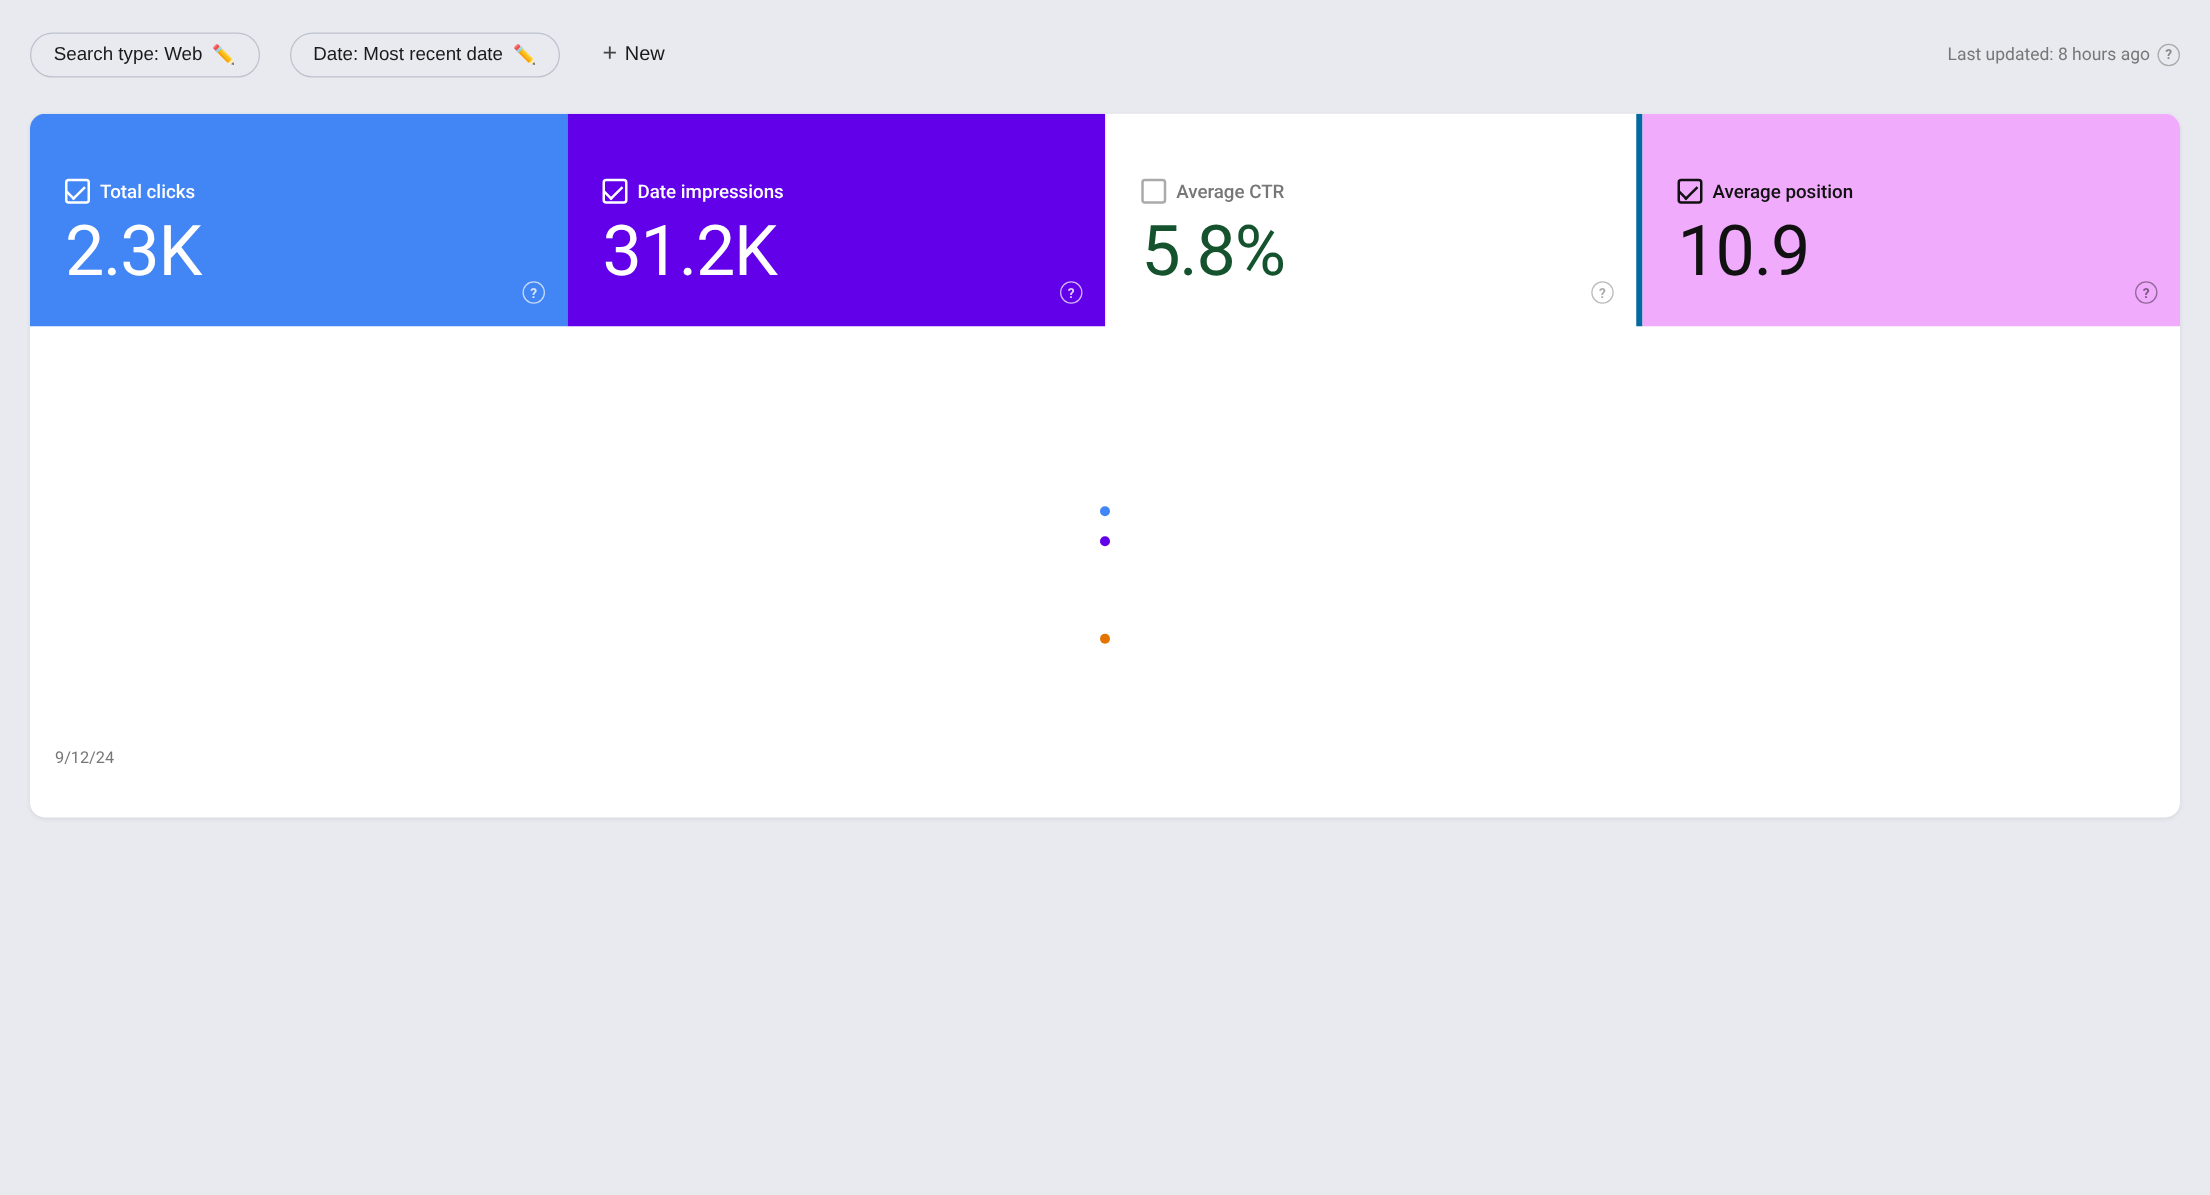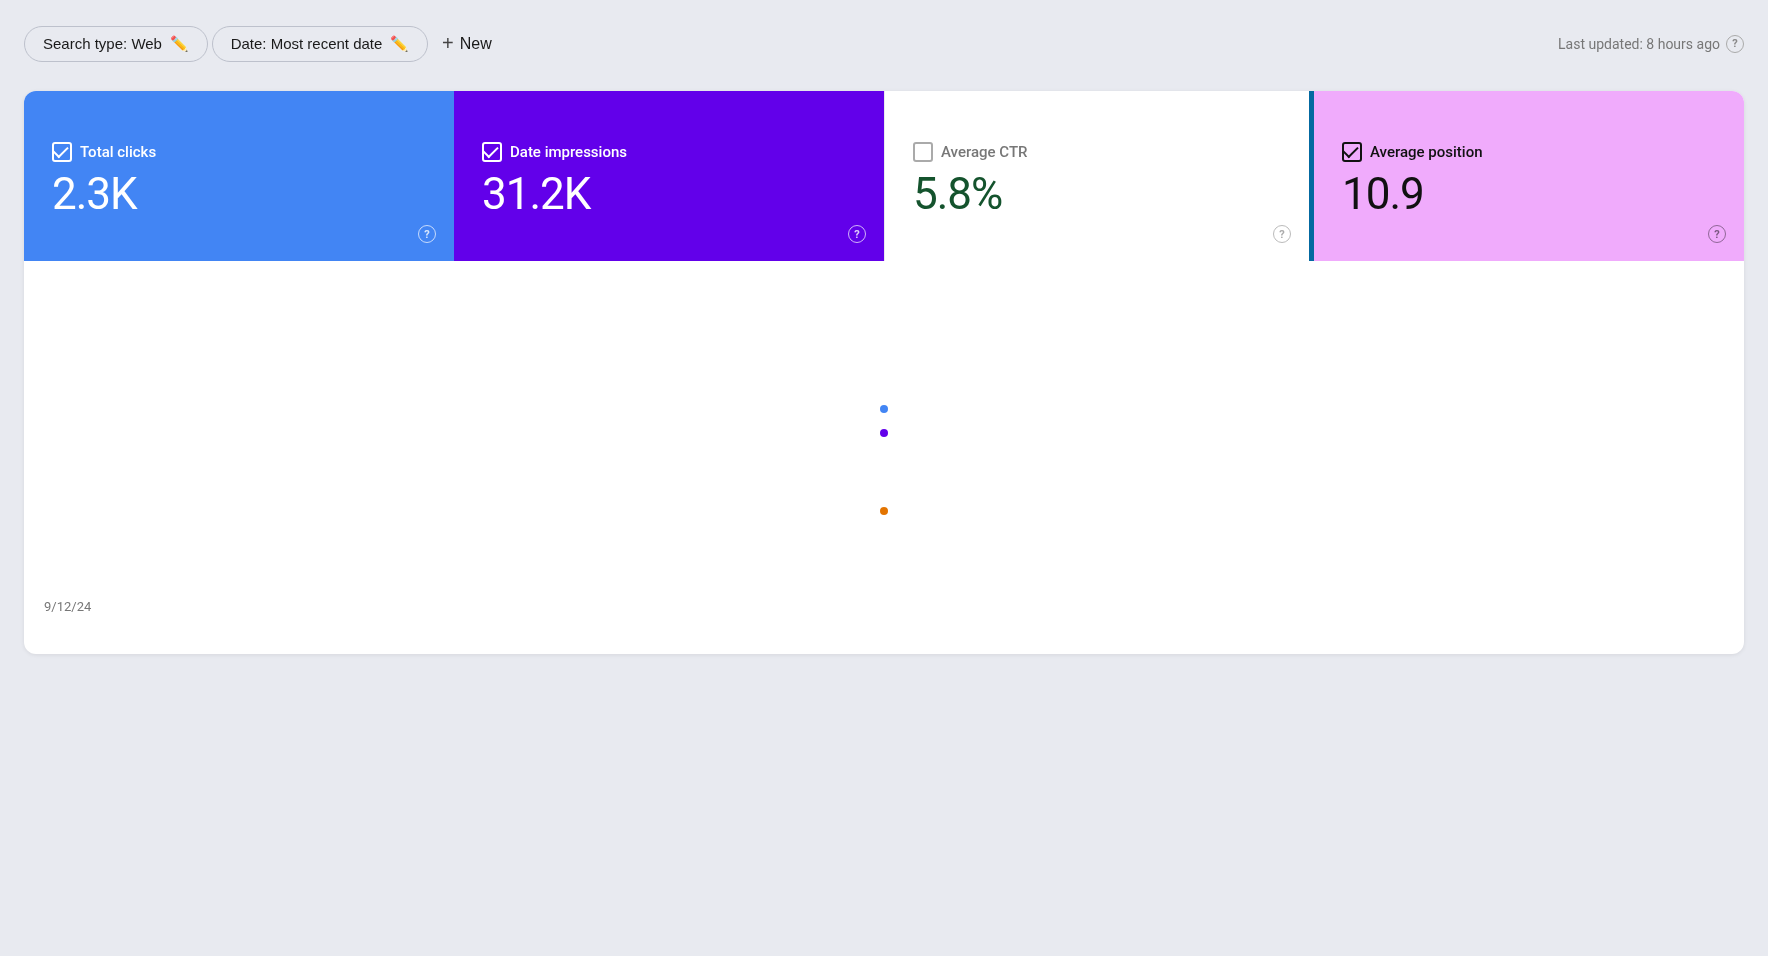--- a/index.html
+++ b/index.html
@@ -5,21 +5,21 @@
     * { box-sizing: border-box; margin: 0; padding: 0; }
     body {
       background: #e8eaf0;
       font-family: 'Google Sans', Roboto, Arial, sans-serif;
       min-height: 956px;
       padding: 24px;
     }
     .toolbar {
       display: flex;
       align-items: center;
-      gap: 4px;
+      gap: 24px;
       margin-bottom: 28px;
       flex-wrap: wrap;
       justify-content: flex-end;
     }
     .filter-chip {
       display: flex;
       align-items: center;
       gap: 8px;
       background: #e8eaf0;
       border: 1.5px solid #bdc1cc;
@@ -76,44 +76,44 @@
       background: #fff;
       border-radius: 12px;
       overflow: hidden;
       box-shadow: 0 1px 4px rgba(0,0,0,0.08);
     }
     .metrics-row {
       display: grid;
       grid-template-columns: 1fr 1fr 1fr 1fr;
     }
     .metric-tile {
-      padding: 24px 28px 16px 28px;
+      padding: 24px 28px 28px 28px;
       position: relative;
       min-height: 170px;
       display: flex;
       flex-direction: column;
-      justify-content: center;
+      justify-content: flex-end;
     }
     .metric-tile.blue { background: #4285f4; color: #fff; }
     .metric-tile.purple { background: #6200ea; color: #fff; }
     .metric-tile.white { background: #fff; color: #222; border-right: 5px solid #0369a1; border-left: 1px solid #e8eaed;}
     .metric-tile.orange { background: #f0abfc; color: #111; }
     .metric-header {
       display: flex;
       align-items: center;
       gap: 8px;
       font-size: 15px;
       font-weight: 500;
       margin-bottom: 8px;
     }
     .metric-header.white-text { color: #fff; }
     .metric-header.gray-text { color: #777; }
     .metric-header.dark-text { color: #111; }
     .metric-value {
-      font-size: 44px;
+      font-size: 56px;
       font-weight: 400;
       line-height: 1.1;
       letter-spacing: -1px;
     }
     .metric-value.white-val { color: #fff; }
     .metric-value.gray-val { color: #14532d; }
     .metric-value.dark-val { color: #111; }
     .metric-help {
       position: absolute;
       bottom: 18px;

